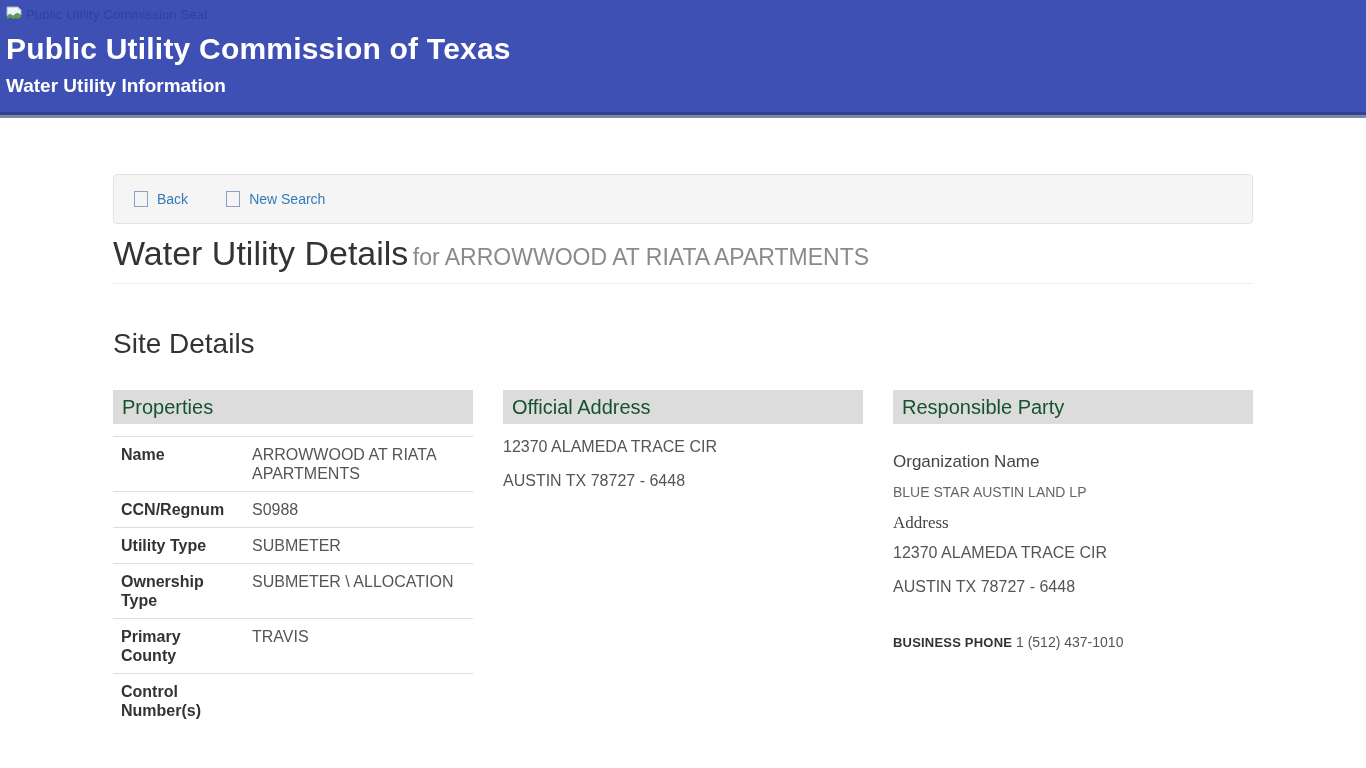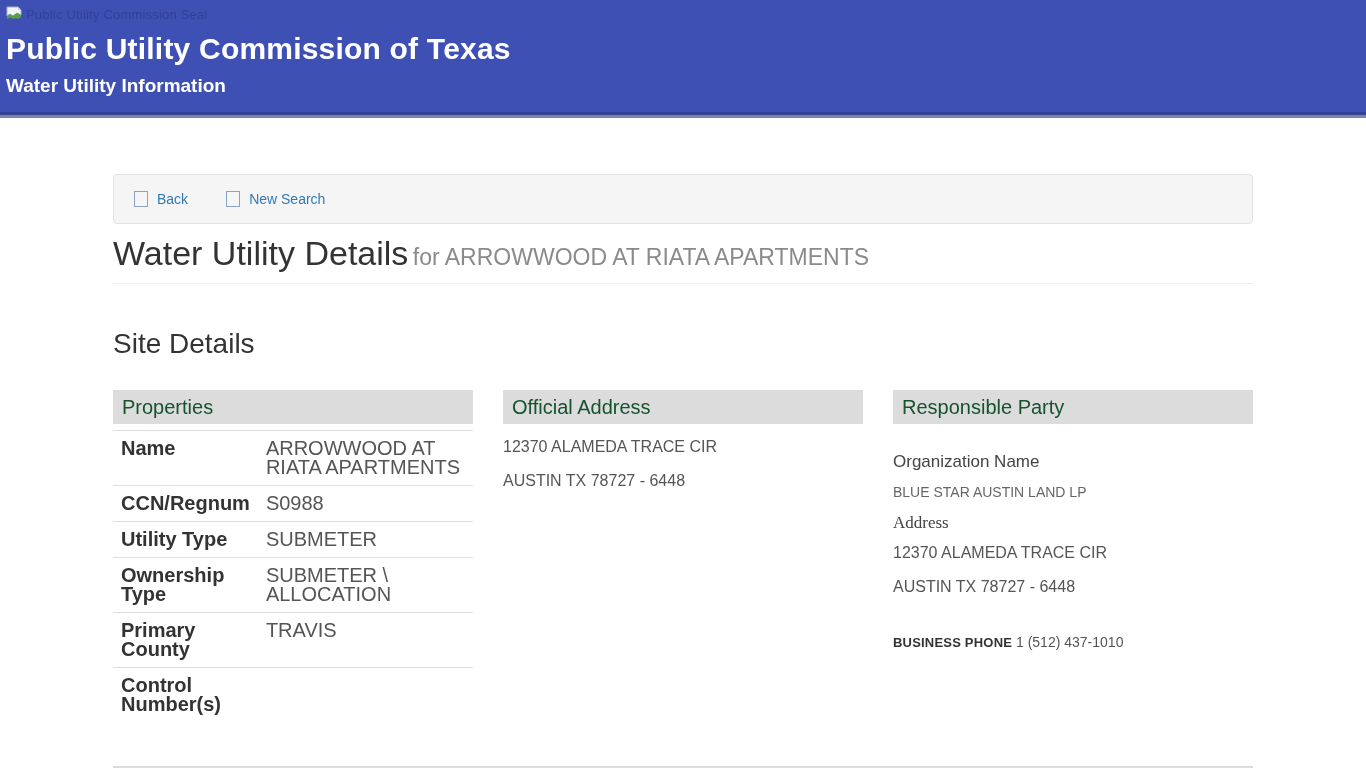--- a/index.html
+++ b/index.html
@@ -56,21 +56,21 @@
   
   .columns { display: flex; gap: 30px; margin-top: 30px; }
   .col { width: 360px; flex: 0 0 360px; }
   .col-header {
     background: #dcdcdc; color: #14532d;
     font-size: 20px; font-weight: 400;
     padding: 4px 9px; line-height: 26px;
   }
 
   
-  table.props { width: 100%; border-collapse: collapse; margin-top: 6px; font-size: 20px; }
+  table.props { width: 100%; border-collapse: collapse; margin-top: 12px; font-size: 16px; }
   table.props td { border-top: 1px solid #ddd; padding: 8px; vertical-align: top; line-height: 19px; }
   table.props td.lbl { font-weight: bold; color: #333; width: 131px; }
   table.props td.val { color: #555; }
 
   
   .addr-block p { font-size: 16px; color: #555; margin-top: 12px; line-height: 22px; }
   .addr-block p + p { margin-top: 12px; }
 
   
   .rp .rp-label { font-size: 17px; color: #444; font-weight: 400; line-height: 23px; }

